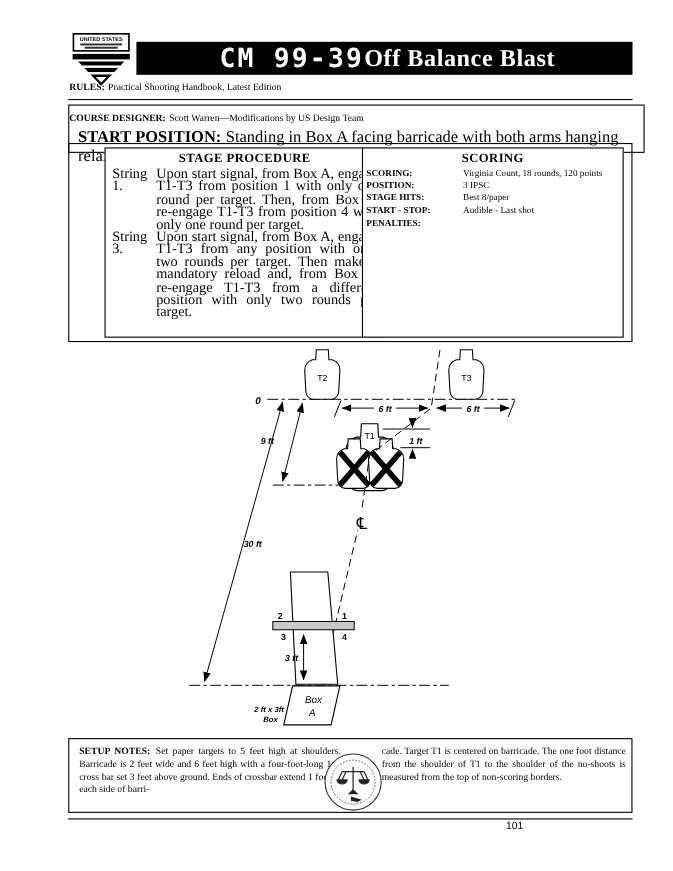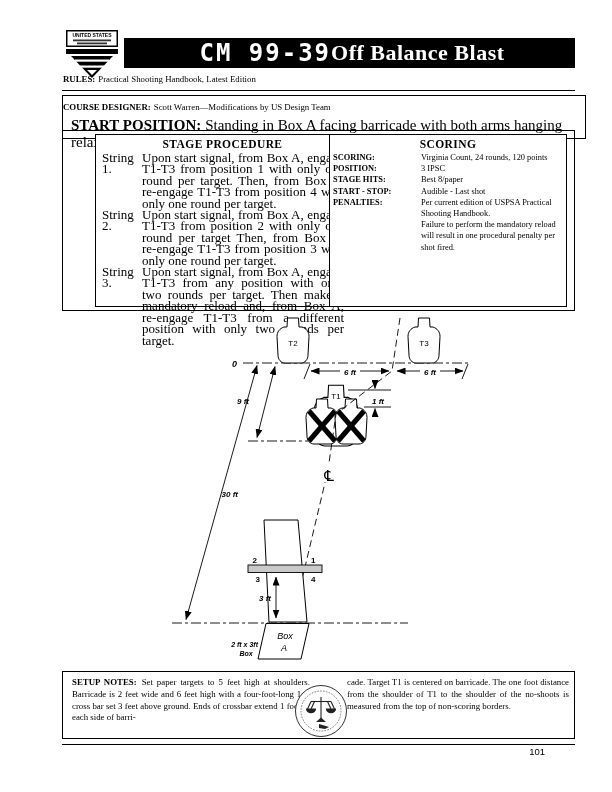--- a/index.html
+++ b/index.html
@@ -70,21 +70,21 @@
     position:absolute; left:62px; top:671px; width:513px; height:68px;
     border:1px solid #000; font-size:8.8px; line-height:11.8px;
   }
   .setupcol { position:absolute; top:5px; text-align:justify; }
   .setupcol.l { left:9px;  width:238px; }
   .setupcol.r { left:284px; width:222px; }
   .setupcol b { margin-right:5px; }
   .seal { position:absolute; left:231px; top:12px; width:54px; height:54px; }
   .footrule { position:absolute; left:62px; top:744px; width:513px; height:1px; background:#000; }
   .pagenum {
-    position:absolute; left:460px; top:746px; width:85px; text-align:right;
+    position:absolute; left:460px; top:746px; width:85px; 
     font-family:"Liberation Sans", sans-serif; font-size:9.5px;
   }
   .logotext { font:bold 5px "Liberation Sans", sans-serif; fill:#000; }
 </style>
 </head>
 <body>
 
 <div class="page">
 
   <svg class="logo" viewBox="0 0 56 50">
@@ -123,43 +123,37 @@
 
   <div class="mainbox">
     <div class="panel left">
       <h3>STAGE PROCEDURE</h3>
       <div class="strings">
         <div class="stringrow">
           <span class="slabel">String 1.</span>
           <span class="stext">Upon start signal, from Box A, engage T1-T3 from position 1 with only one round per target. Then, from Box A, re-engage T1-T3 from position 4 with only one round per target.</span>
         </div>
         <div class="stringrow">
-          <span class="slabel">String 2.</span>
-          <span class="stext">Upon start signal, from Box A, engage T1-T3 from position 2 with only one round per target Then, from Box A, re-engage T1-T3 from position 3 with only one round per target.</span>
-        </div>
-        <div class="stringrow">
           <span class="slabel">String 3.</span>
           <span class="stext">Upon start signal, from Box A, engage T1-T3 from any position with only two rounds per target. Then make a mandatory reload and, from Box A, re-engage T1-T3 from a different position with only two rounds per target.</span>
         </div>
       </div>
     </div>
     <div class="panel right">
       <h3>SCORING</h3>
       <div class="scoregrid">
         <span class="sl">SCORING:</span>
-        <span class="sv">Virginia Count, 24 rounds, 120 points</span>
+        <span class="sv">Virginia Count, 18 rounds, 120 points</span>
         <span class="sl">POSITION:</span>
         <span class="sv">3 IPSC</span>
         <span class="sl">STAGE HITS:</span>
         <span class="sv">Best 8/paper</span>
         <span class="sl">START - STOP:</span>
         <span class="sv">Audible - Last shot</span>
         <span class="sl">PENALTIES:</span>
-        <span class="sv prewrap">Per current edition of USPSA Practical Shooting Handbook.
-Failure to perform the mandatory reload will result in one procedural penalty per shot fired.</span>
       </div>
     </div>
   </div>
 
   <svg class="diagram" viewBox="130 312 350 352">
     <defs>
       <marker id="ah" markerUnits="userSpaceOnUse" markerWidth="9" markerHeight="7" viewBox="0 0 9 7" refX="8.5" refY="3.5" orient="auto-start-reverse">
         <path d="M0,0 L9,3.5 L0,7 Z" fill="#000"></path>
       </marker>
       <path id="tgt" d="M -5.5,-45 L 5.5,-45 L 6,-36 L 9,-36 C 13.5,-34.5 16,-31 16,-26.5 L 15,-8 C 15,-3.5 12,0 8,0 L -8,0 C -12,0 -15,-3.5 -15,-8 L -16,-26.5 C -16,-31 -13.5,-34.5 -9,-36 L -6,-36 Z"></path>

